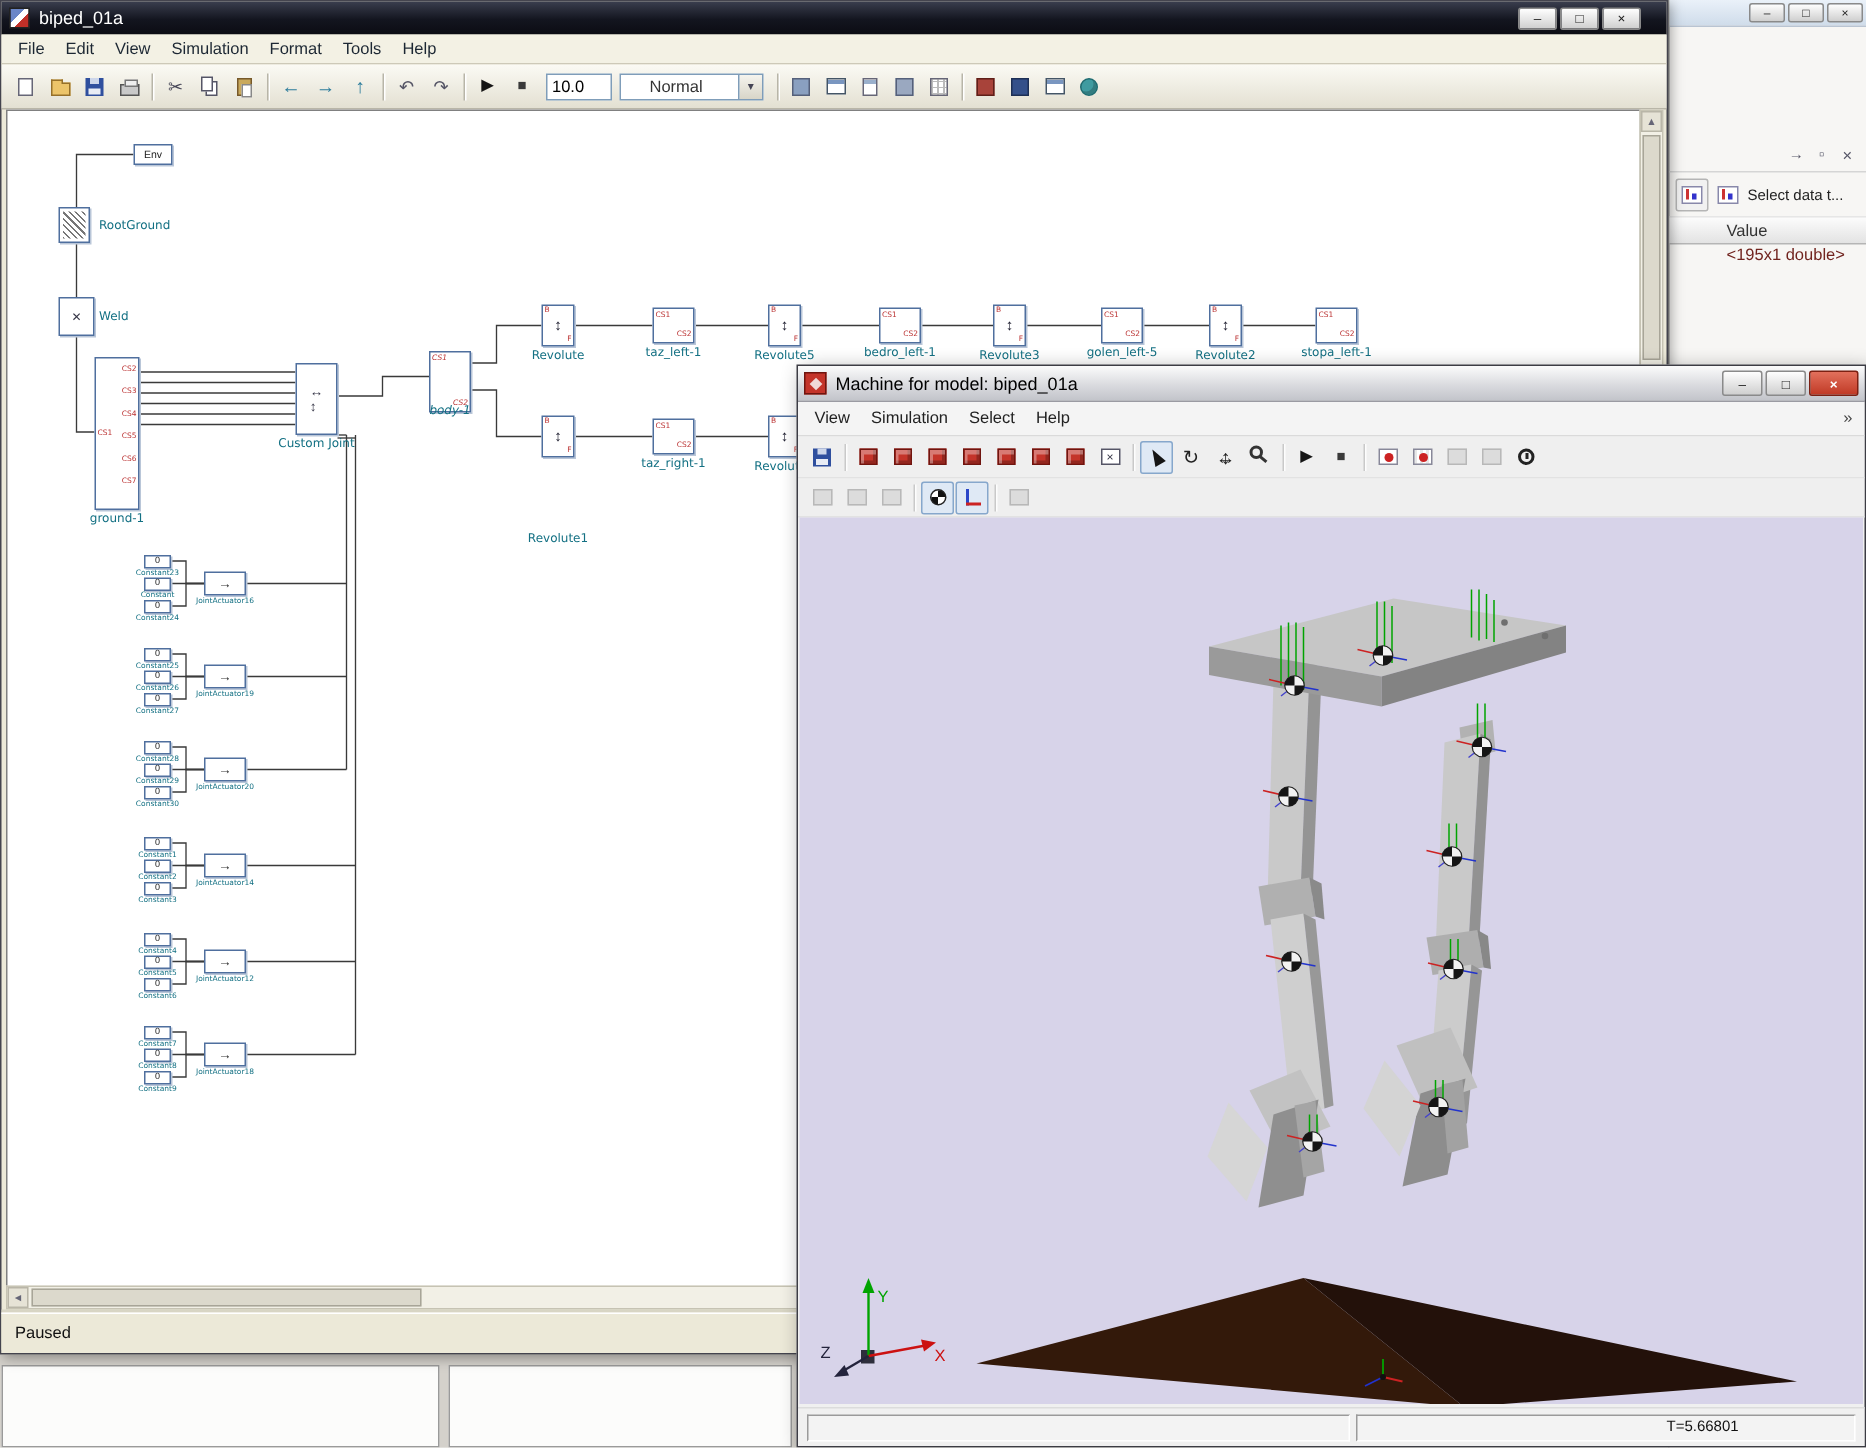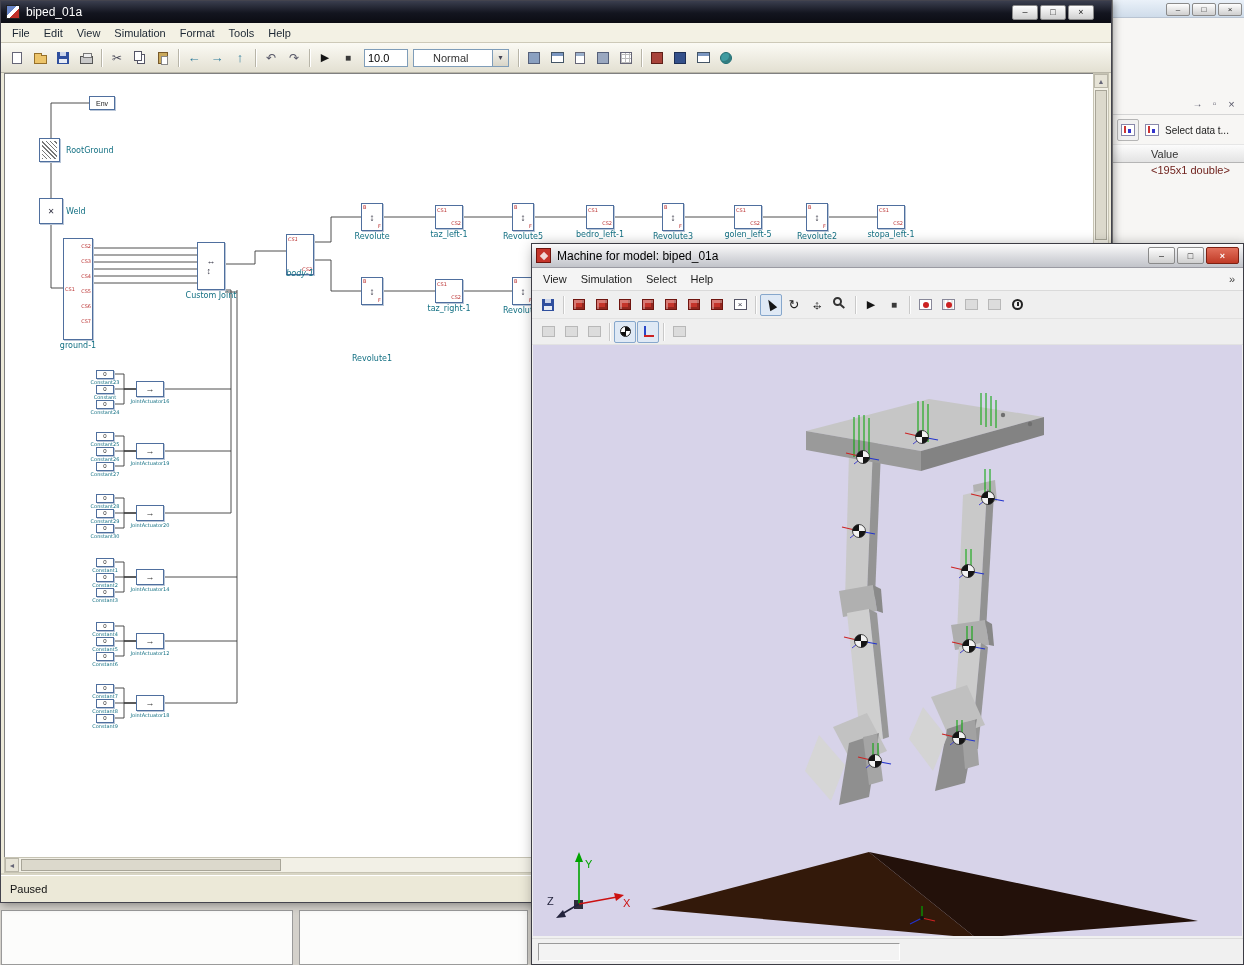--- a/index.html
+++ b/index.html
@@ -755,14 +755,15 @@
         <polygon points="23,573 30,565 33,572" fill="#23233c"></polygon>
         <text x="52" y="523" font-size="11" fill="#00a400">Y</text>
         <text x="90" y="562" font-size="11" fill="#cc1111">X</text>
         <text x="14" y="560" font-size="11" fill="#23233c">Z</text>
       </g>
     </svg>
   </div>
 
   <div class="m-status">
     <span class="m-field m-field1"></span>
+    <span class="m-field m-field2">T=5.66801</span>
   </div>
 </div>
 
 </body></html>

